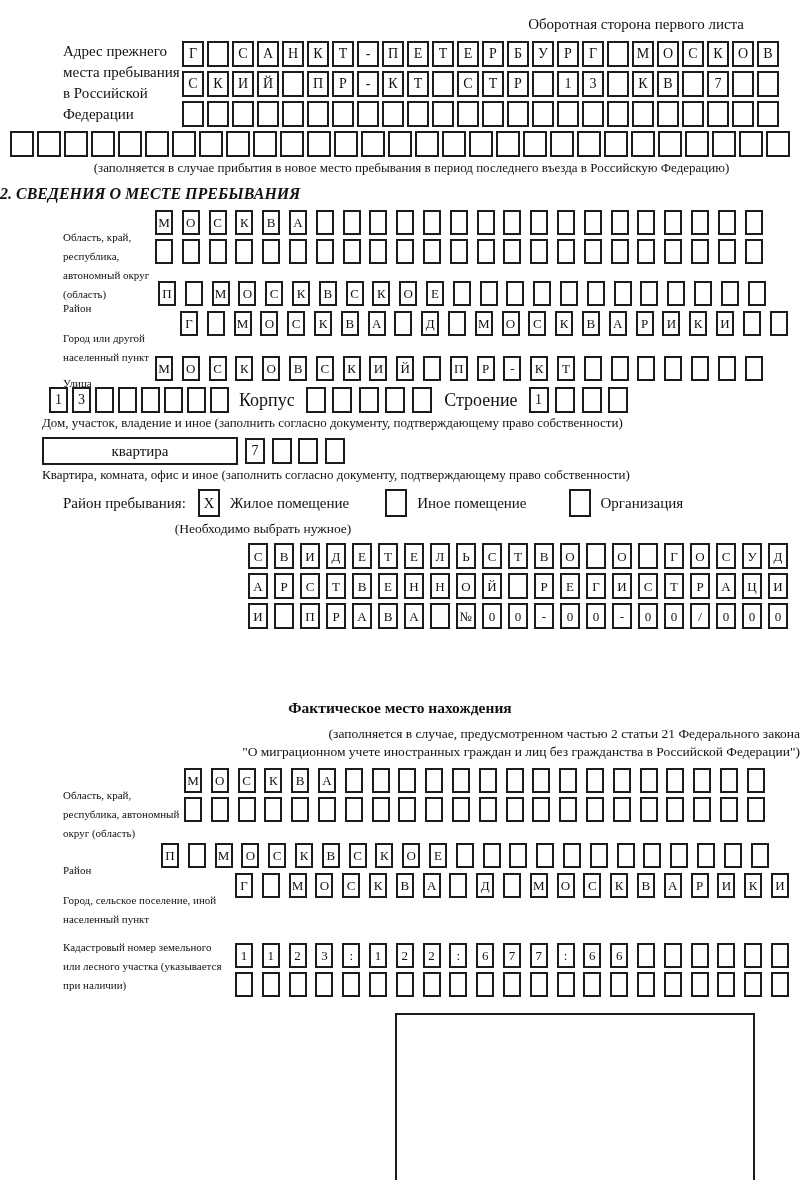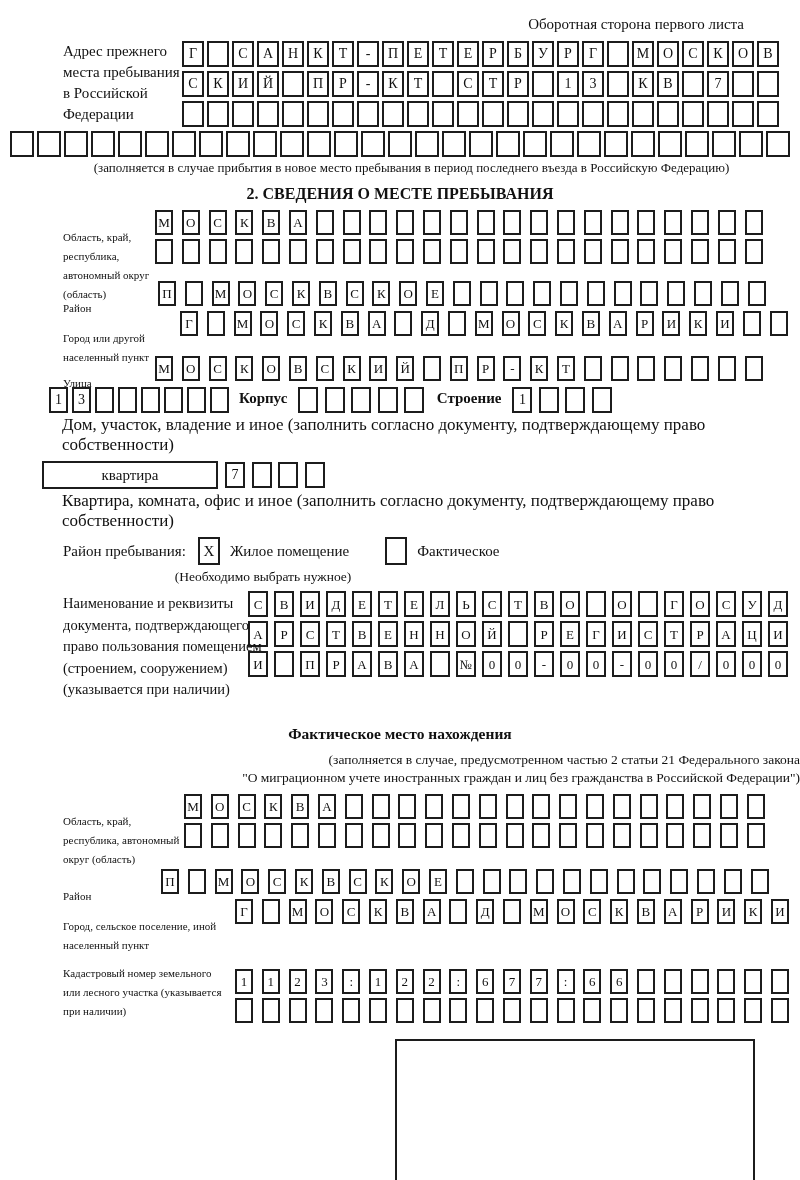--- a/index.html
+++ b/index.html
@@ -25,22 +25,22 @@
   .cells-e  .cell{width:20px;height:26px;margin-right:6.5px;}
 
   
   .addr-block{position:relative;margin-top:8px;}
   .addr-label{position:absolute;left:63px;top:0;width:118px;font-size:15px;line-height:21px;}
   .addr-rows{margin-left:182px;}
   .addr-overflow{margin:0 0 0 10px;}
   .fill-note{text-align:center;font-size:13px;margin-top:3px;padding-left:23px;}
 
   
-  .sec-title{text-align:center;font-size:16px;font-weight:bold;margin:9px 0 7px 0;}
-  .fact-title{text-align:center;font-size:15.5px;font-weight:bold;margin:6px 0 8px 0;}
+  .sec-title{font-size:16px;font-weight:bold;margin:9px 0 7px 0;font-style:italic;}
+  .fact-title{text-align:center;font-size:15.5px;font-weight:bold;margin:28px 0 8px 0;}
   .fact-note{text-align:right;font-size:13.5px;line-height:18px;margin:0;}
 
   
   .fgroup{position:relative;margin-bottom:5px;}
   .flabel{position:absolute;left:63px;top:18px;font-size:11px;line-height:19px;}
   .f-region   .frows{margin-left:155px;}   .f-region   .flabel{width:95px;}  .f-region{min-height:66px;}
   .f-district .frows{margin-left:158px;}   .f-district .flabel{width:95px;}
   .f-city     .frows{margin-left:180px;}   .f-city     .flabel{width:122px;} .f-city{min-height:40px;}
   .f-street   .frows{margin-left:155px;}   .f-street   .flabel{width:95px;}
   .f-fregion  .frows{margin-left:184px;}   .f-fregion  .flabel{width:118px;} .f-fregion{min-height:70px;}
@@ -48,24 +48,24 @@
   .f-fcity    .frows{margin-left:235px;}   .f-fcity    .flabel{width:172px;} .f-fcity{min-height:42px;}
   .f-fcadastre .frows{margin-left:235px;padding-top:23px;} .f-fcadastre .flabel{width:168px;} .f-fcadastre{min-height:86px;}
 
   
   .house-row,.apt-row{display:flex;align-items:flex-start;margin-left:42px;margin-top:2px;}
   .widebox{
     box-sizing:border-box;border:2px solid #1c1c1c;height:28px;
     display:flex;align-items:center;justify-content:center;font-size:15px;flex:0 0 auto;
   }
   .house-box{width:160px;}
-  .apt-box{width:176px;}
+  .apt-box{width:196px;}
   .house-row .cellrow,.apt-row .cellrow{margin:1px 0 0 7px;}
-  .inline-cap{font-size:15px;margin:4px 4px 0 6px;flex:0 0 auto;font-weight:bold;}
-  .small-cap{margin:2px 0 6px 62px;font-size:17px;}
+  .inline-cap{font-size:18px;margin:4px 4px 0 6px;flex:0 0 auto;}
+  .small-cap{margin:2px 0 6px 42px;font-size:13px;}
 
   
   .stay-row{display:flex;align-items:center;margin:6px 0 0 63px;font-size:15px;}
   .stay-label{flex:0 0 auto;}
   .optgroup{display:flex;align-items:center;}
   .cb{
     box-sizing:border-box;width:22px;height:28px;border:2px solid #1c1c1c;
     display:inline-flex;align-items:center;justify-content:center;font-size:15px;flex:0 0 auto;
   }
   .optgroup .oplabel{margin-left:10px;}
@@ -394,28 +394,31 @@
 
 <div class="stay-row">
   <div class="stay-label">Район пребывания:</div>
   <span id="stay-options" style="display:flex;align-items:center;">
       <span class="optgroup">
         <span class="cb">X</span>
         <span class="oplabel">Жилое помещение</span>
       </span>
       <span class="optgroup">
         <span class="cb"></span>
-        <span class="oplabel">Фактическое</span>
+        <span class="oplabel">Иное помещение</span>
+      </span>
+      <span class="optgroup">
+        <span class="cb"></span>
+        <span class="oplabel">Организация</span>
       </span>
     </span>
 </div>
 <div class="choose-note">(Необходимо выбрать нужное)</div>
 
 <div class="usage-group">
-  <div class="usage-label">Наименование и реквизиты документа, подтверждающего право пользования помещением (строением, сооружением) (указывается при наличии)</div>
   <div class="usage-rows">
     <div class="cellrow cells-c">
         <span class="cell">С</span>
         <span class="cell">В</span>
         <span class="cell">И</span>
         <span class="cell">Д</span>
         <span class="cell">Е</span>
         <span class="cell">Т</span>
         <span class="cell">Е</span>
         <span class="cell">Л</span>

